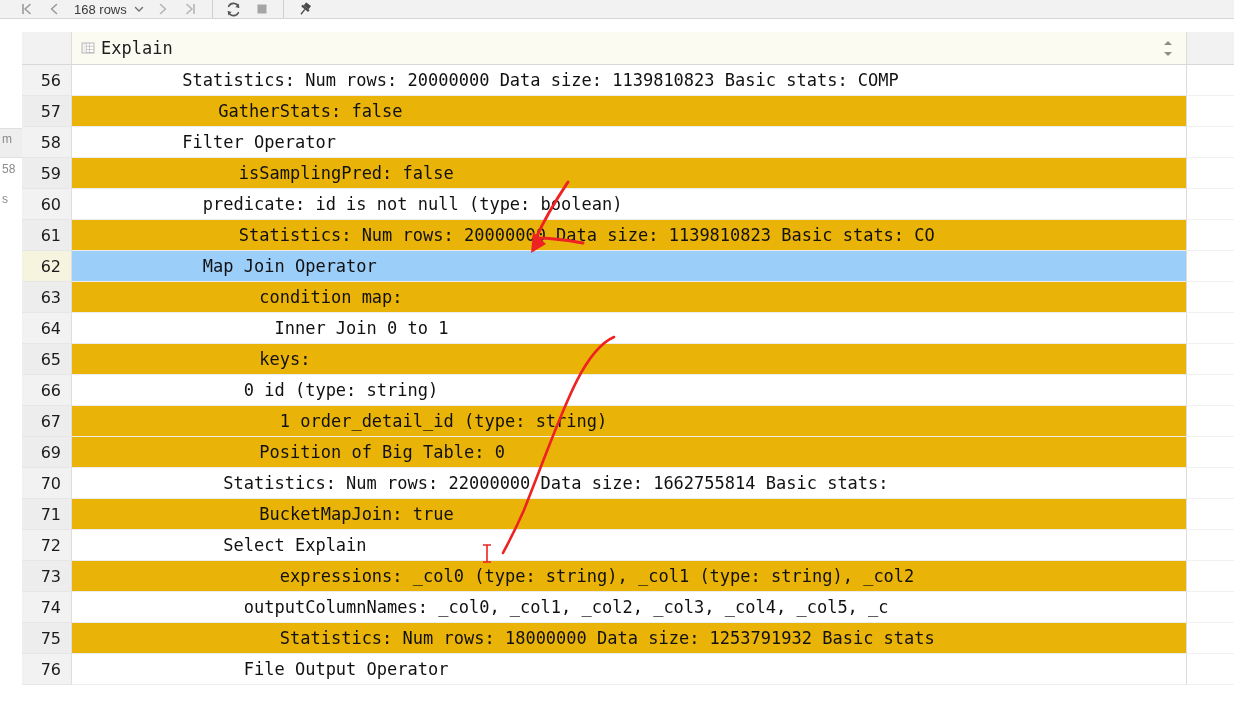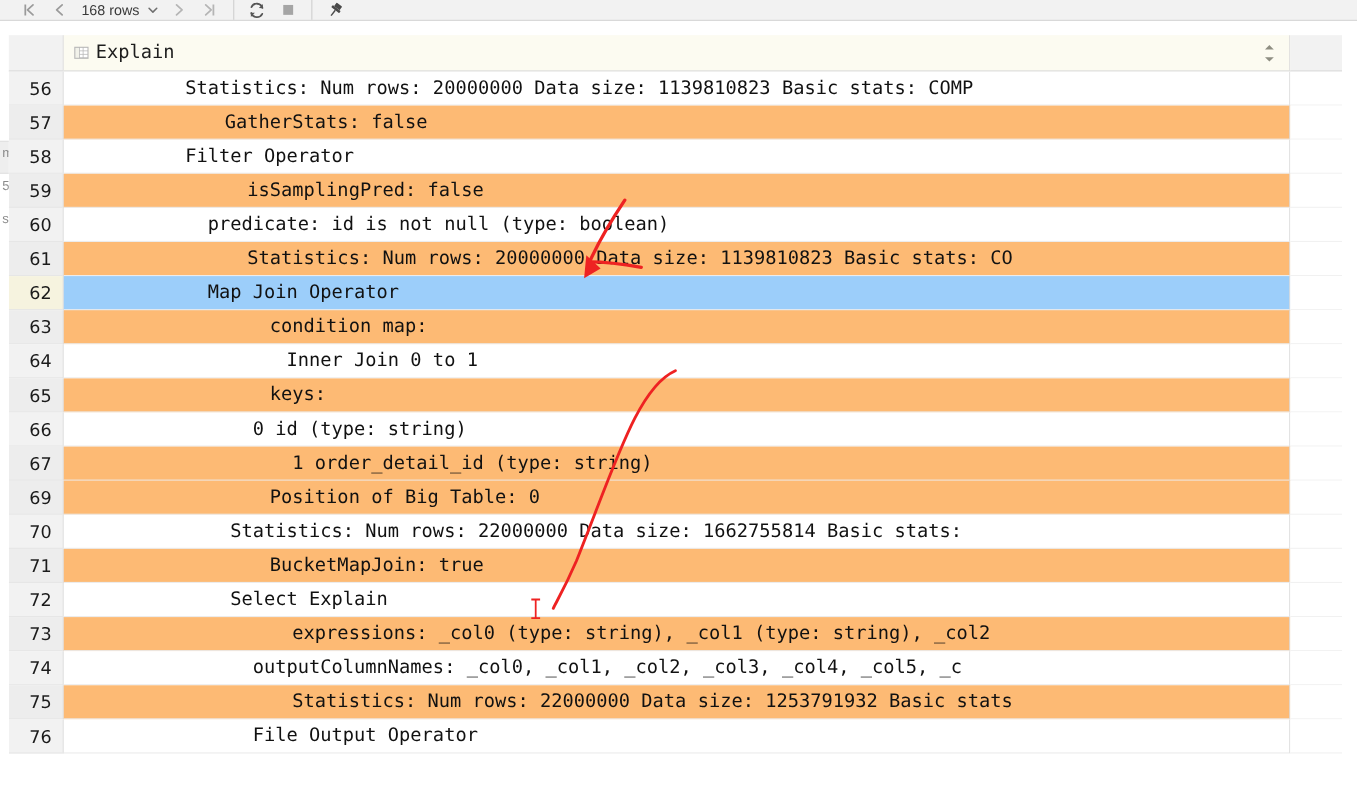--- a/index.html
+++ b/index.html
@@ -72,21 +72,21 @@
     display:flex; align-items:center; justify-content:center;
     color: #6f6f6f; font-size: 11px;
   }
   .tb-sep {
     width: 1px; height: 18px; background: #cfcfcf; margin: 0 7px;
   }
   .tb-icon-svg { display:block; }
 
   
   .grid-wrap {
-    position: absolute; left: 8px; top: 32px;
+    position: absolute; left: 22px; top: 32px;
     width: 1212px; height: 694px;
     background: #ffffff;
     z-index: 2;
   }
   .gutter-head {
     position: absolute; left: 0; top: 0;
     width: 50px; height: 33px;
     background: #f2f2f2;
     border-right: 1px solid #dedede;
     border-bottom: 1px solid #d8d8d8;
@@ -157,21 +157,21 @@
     border-right: 1px solid #dcdcdc;
     background: #ffffff;
     overflow: hidden;
     white-space: pre;
     font-family: "DejaVu Sans Mono", monospace;
     font-size: 17px;
     color: #111111;
     line-height: 30px;
     padding-left: 8px;
   }
-  .row.alt .cell { background: #fdba74; padding-left: 44px; }
+  .row.alt .cell { background: #eab308; padding-left: 44px; }
   .row.sel .num { background: #f6f3df; }
   .row.sel .cell { background: #9ccefa; }
   .row .tail {
     flex: 1 1 auto; height: 31px;
     background: #ffffff;
     border-bottom: 1px solid #f1f1f1;
   }
 
   
   .anno-layer {
@@ -383,21 +383,21 @@
           <div class="cell">                expressions: _col0 (type: string), _col1 (type: string), _col2 </div>
           <div class="tail"></div>
         </div>
         <div class="row">
           <div class="num">74</div>
           <div class="cell">                outputColumnNames: _col0, _col1, _col2, _col3, _col4, _col5, _c</div>
           <div class="tail"></div>
         </div>
         <div class="row alt">
           <div class="num">75</div>
-          <div class="cell">                Statistics: Num rows: 22000000 Data size: 1253791932 Basic stats</div>
+          <div class="cell">                Statistics: Num rows: 18000000 Data size: 1253791932 Basic stats</div>
           <div class="tail"></div>
         </div>
         <div class="row">
           <div class="num">76</div>
           <div class="cell">                File Output Operator</div>
           <div class="tail"></div>
         </div>
       </div>
   </div>
 

